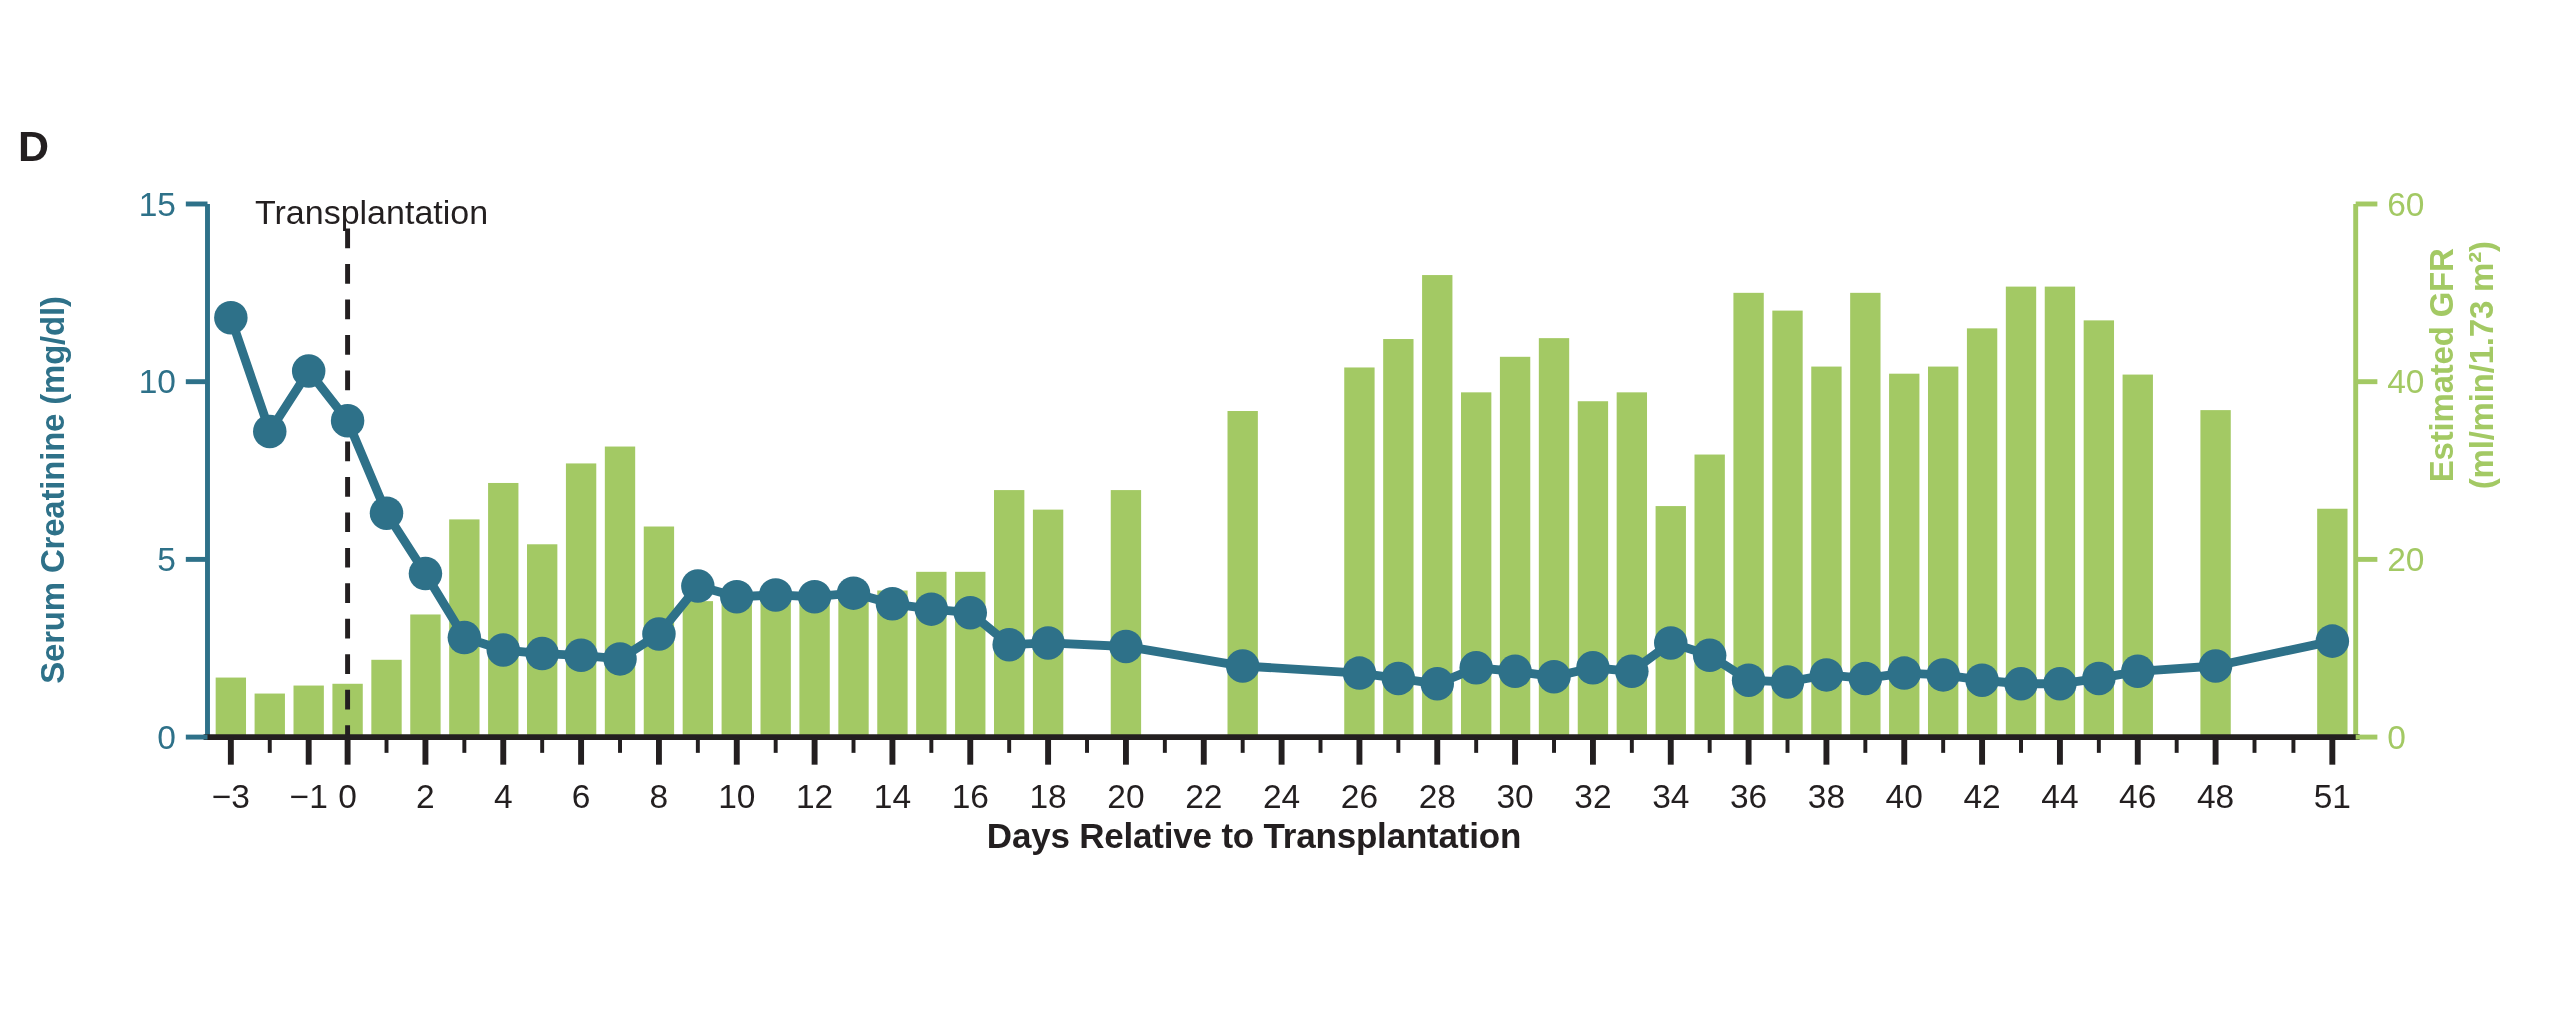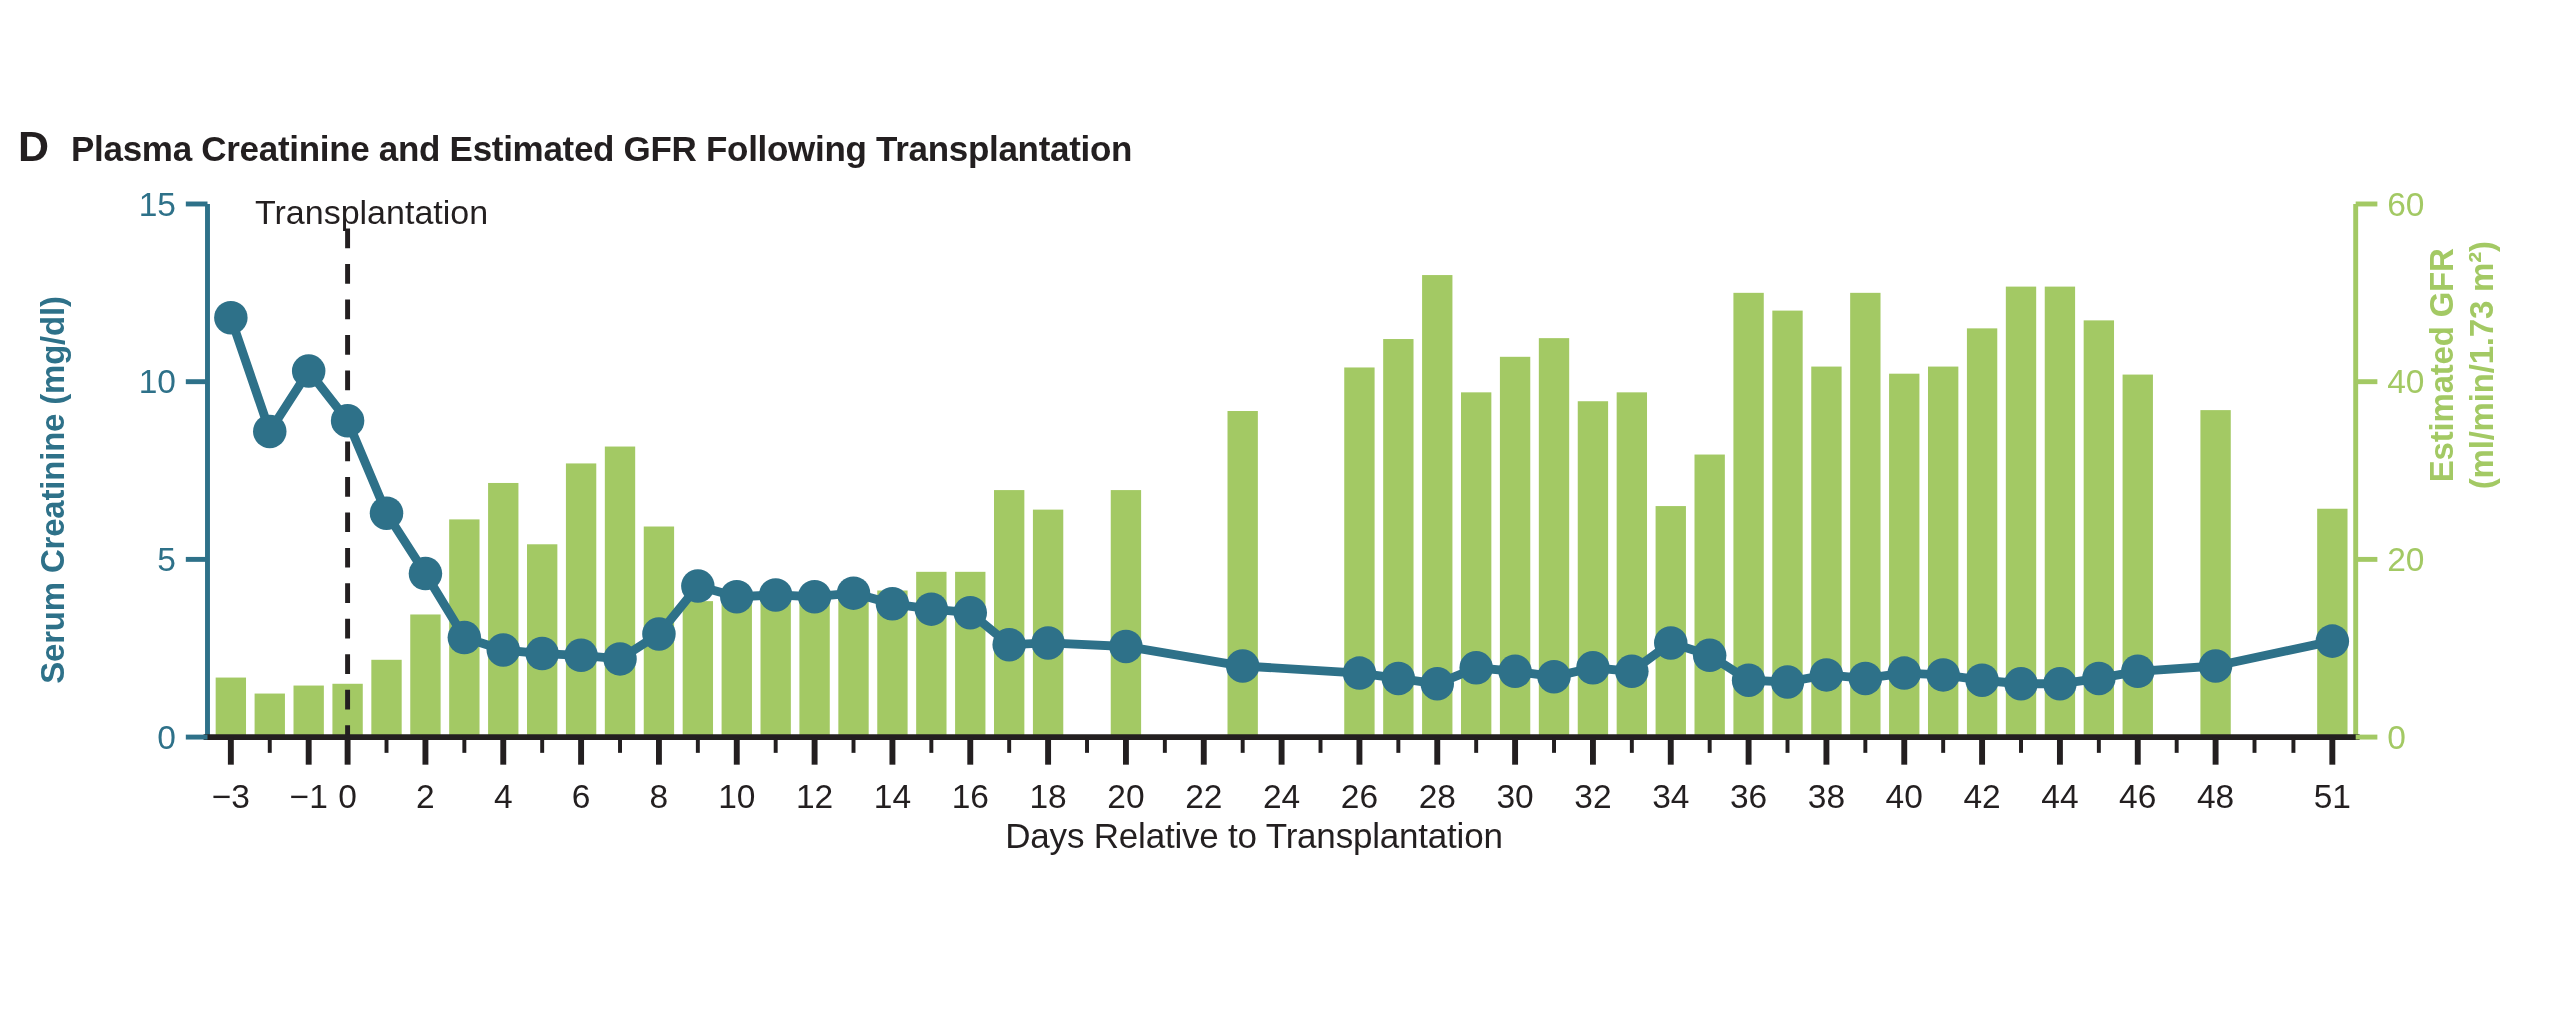--- a/index.html
+++ b/index.html
@@ -86,21 +86,21 @@
     letter-spacing: -0.2px;
   }
   .axis-title-right .l2 { display:block; }
   .axis-title-bottom {
     position: absolute;
     left: 0px;
     top: 816px;
     width: 2508px;
     text-align: center;
     font-size: 35px;
-    font-weight: normal;
+    font-weight: bold;
     color: #231f20;
     font-family: "Liberation Sans", sans-serif;
     letter-spacing: -0.2px;
   }
   .vline-label {
     position: absolute;
     left: 235px;
     top: 193px;
     font-size: 34px;
     color: #231f20;
@@ -114,21 +114,20 @@
   .tick-right { fill:#a3c964; font-size:34px; font-family:"Liberation Sans",sans-serif; text-anchor:start; }
   .tick-x     { fill:#231f20; font-size:34px; font-family:"Liberation Sans",sans-serif; text-anchor:middle; }
 </style>
 </head>
 <body>
 
 <div id="root">
 
   <div class="panel-head">
     <span class="panel-letter">D</span>
-    <span class="panel-title">Plasma Creatinine and Estimated GFR Following Transplantation</span>
   </div>
 
   <svg id="plot" width="2576" height="1013" viewBox="0 0 2613 1028" xmlns="http://www.w3.org/2000/svg">
     <g id="bars-layer">
         <rect x="218.29" y="687.59" width="30.80" height="60.41" fill="#a3c964"></rect>
         <rect x="257.79" y="703.82" width="30.80" height="44.18" fill="#a3c964"></rect>
         <rect x="297.28" y="695.70" width="30.80" height="52.30" fill="#a3c964"></rect>
         <rect x="336.77" y="693.90" width="30.80" height="54.10" fill="#a3c964"></rect>
         <rect x="376.26" y="669.56" width="30.80" height="78.44" fill="#a3c964"></rect>
         <rect x="415.76" y="623.57" width="30.80" height="124.43" fill="#a3c964"></rect>

